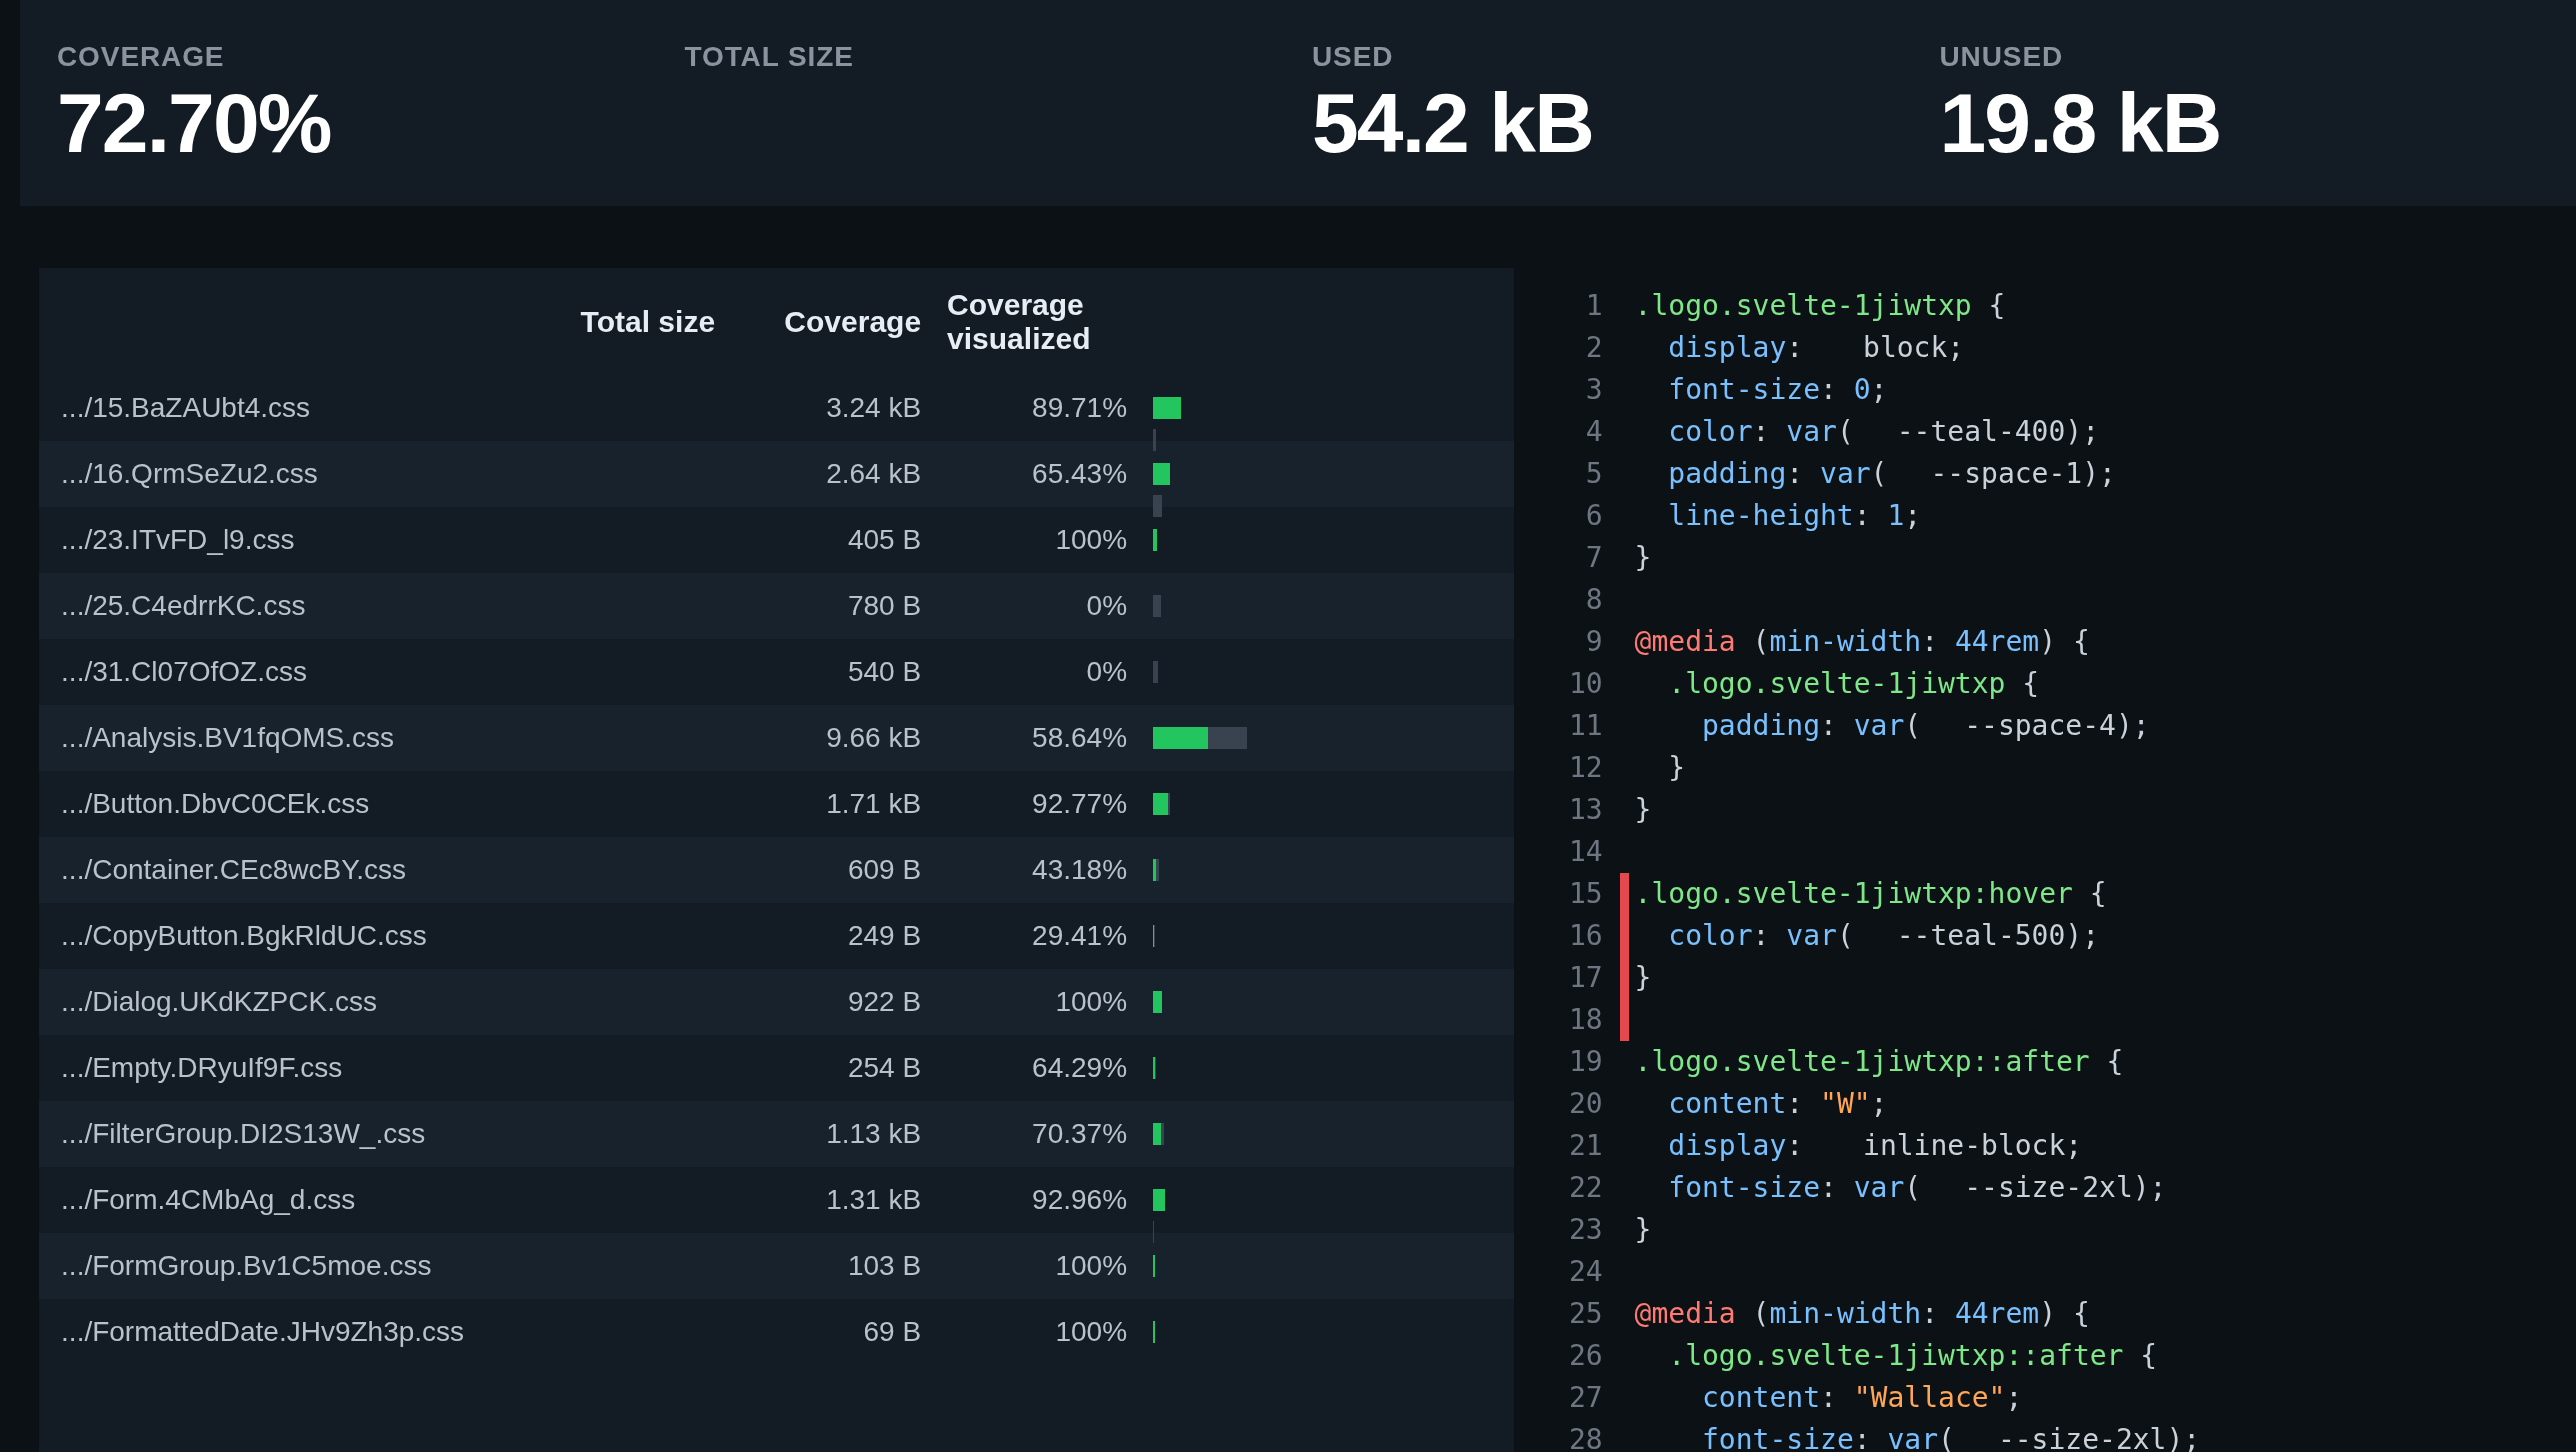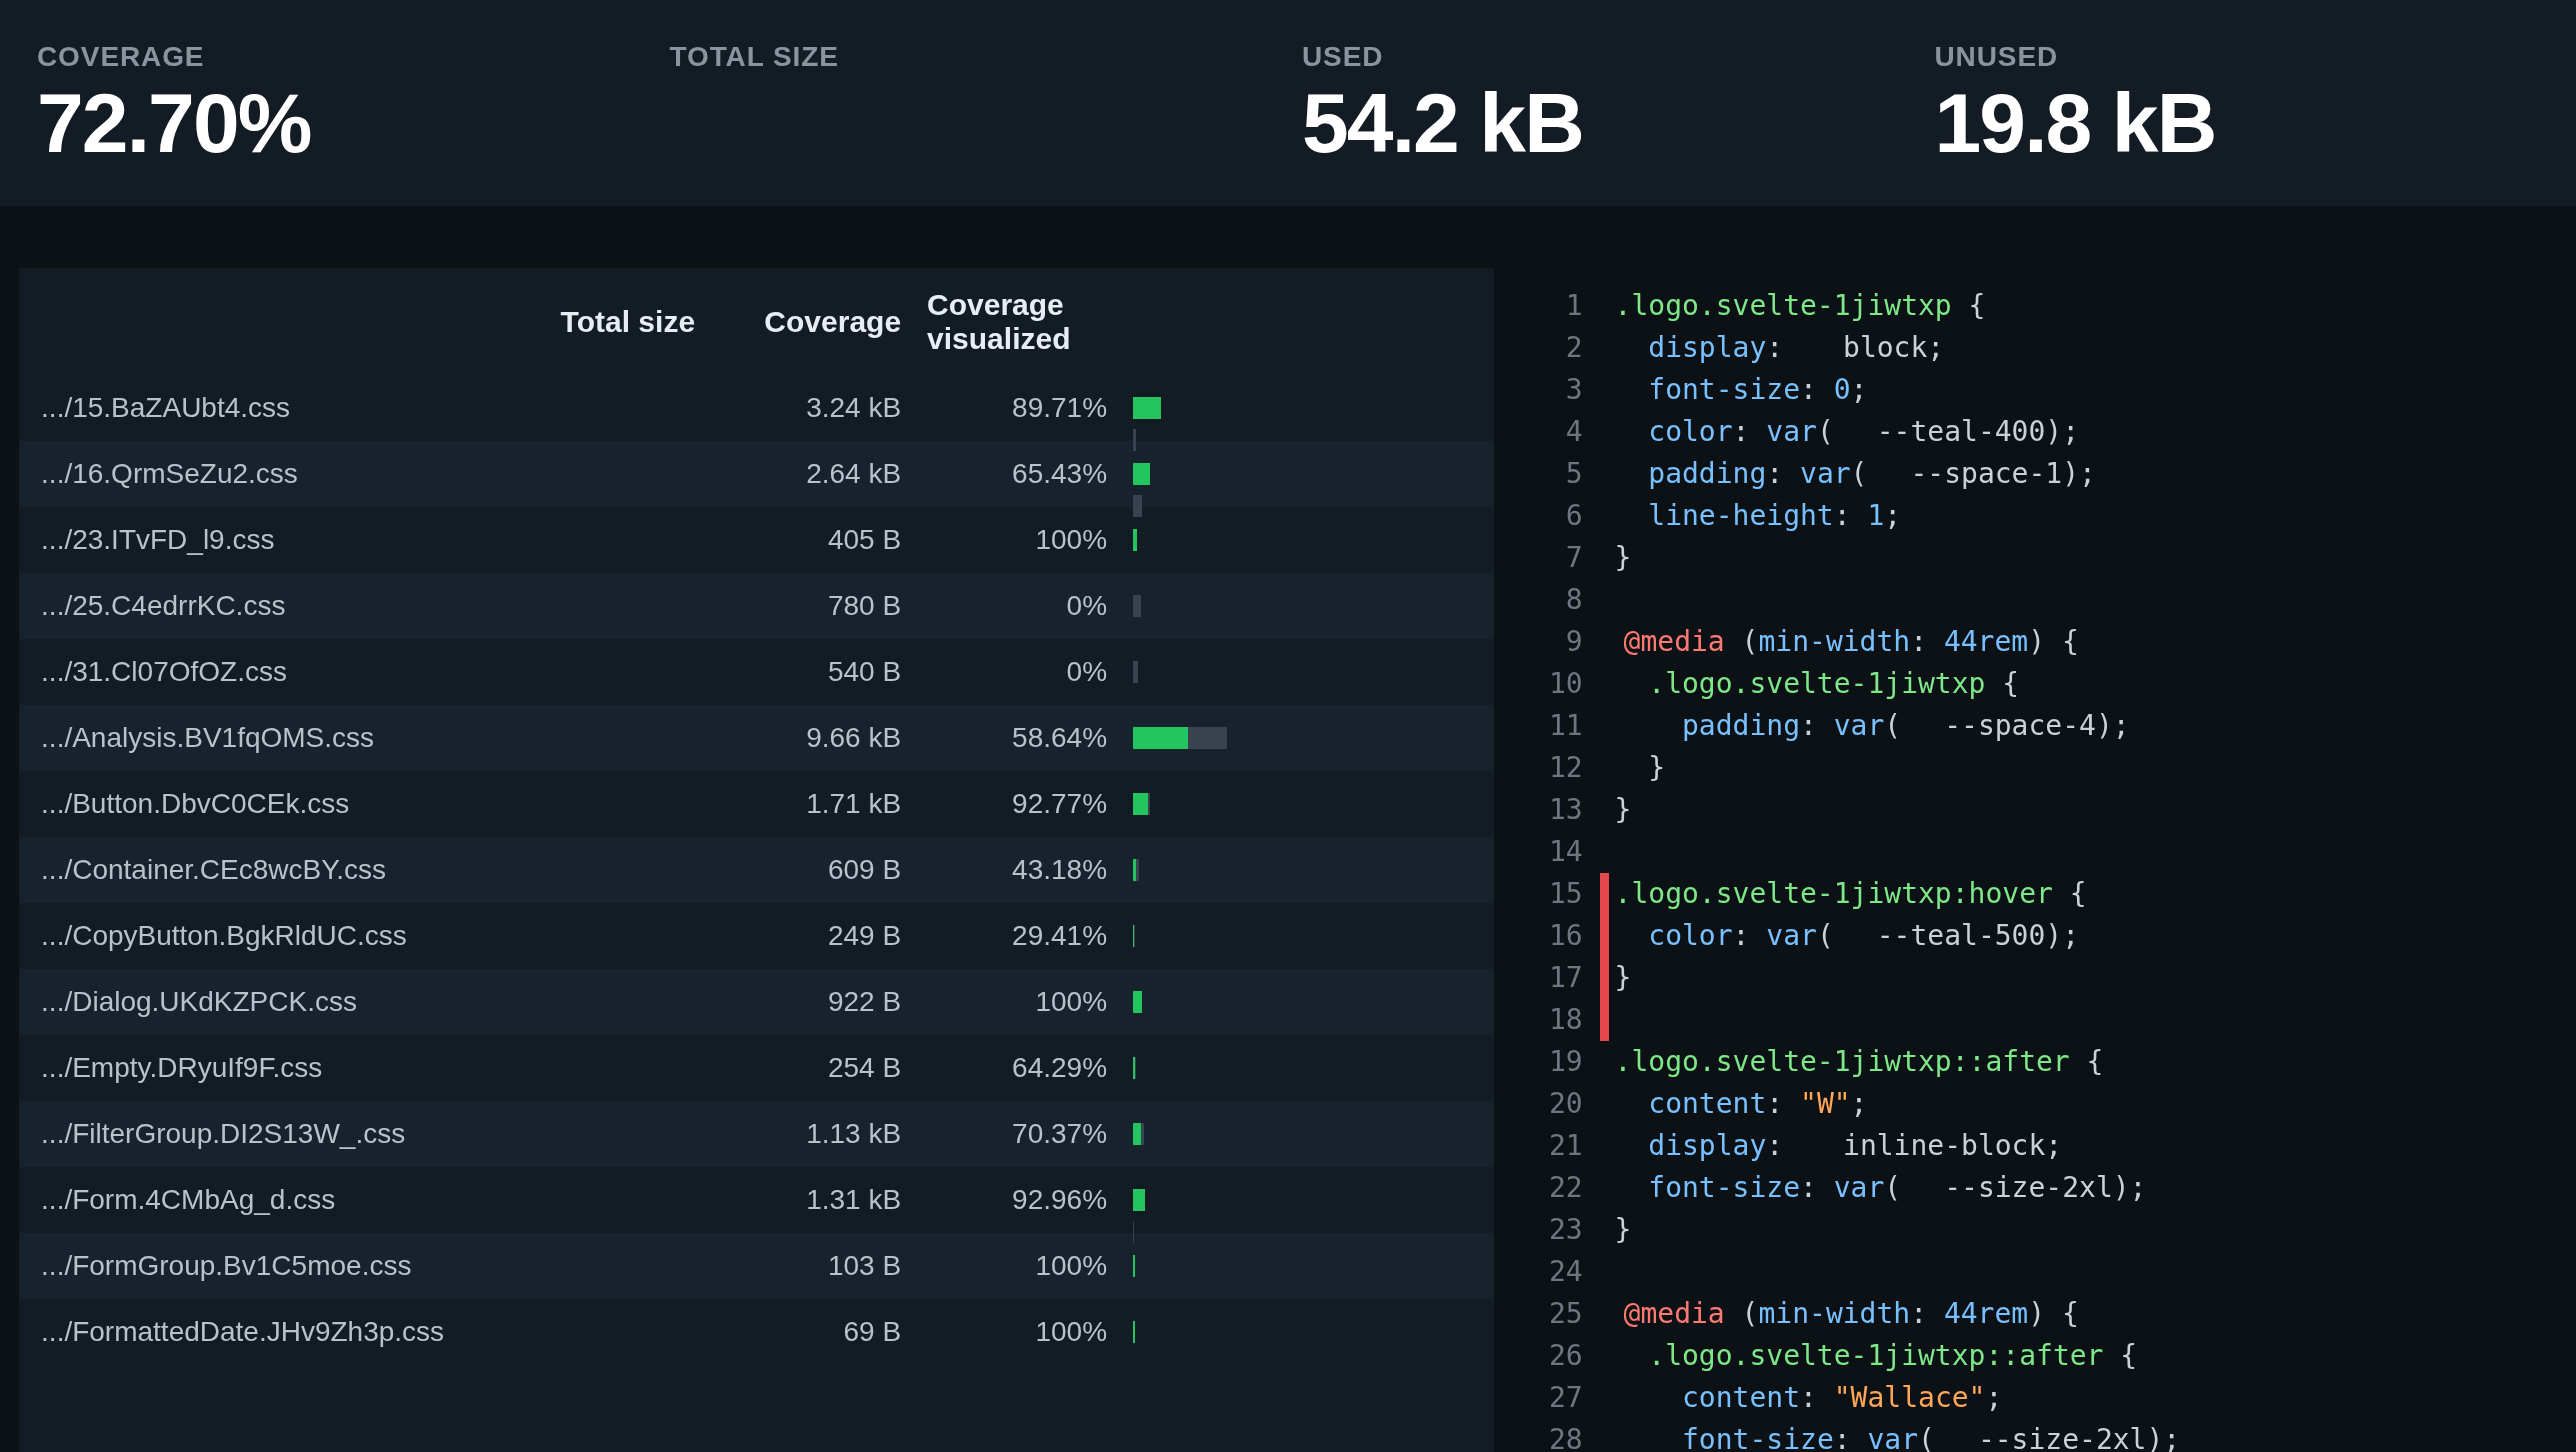--- a/index.html
+++ b/index.html
@@ -3,21 +3,21 @@
 <meta charset="utf-8">
 <style>
   * { box-sizing: border-box; margin: 0; padding: 0; }
   html, body {
     width: 100%; height: 100%;
     background: #0c1116;
     color: #d0d7de;
     font-family: -apple-system, BlinkMacSystemFont, "Segoe UI", Helvetica, Arial, sans-serif;
     font-size: 26px;
   }
-  .root { width: 2576px; height: 1098px; background:#0c1116; }
+  .root { width: 2576px; height: 1098px; background:#0c1116;padding-left:20px; }
 
   
   .summary {
     display: flex;
     background: #131c24;
     padding: 41px 37px 41px 37px;
     gap: 28px;
   }
   .summary .card { flex: 1; }
   .summary .label {
@@ -116,21 +116,21 @@
     width: 9.3px;
     flex-shrink: 0;
     align-self: stretch;
     margin-right: 5.6px;
   }
   .marker.unused { background: #e5484d; }
   .code-text { white-space: pre; color: #c9d1d9; }
 
   .tok-sel   { color: #7ee787; }  
   .tok-prop  { color: #79c0ff; }  
-  .tok-kw    { color: #ff7b72; margin-left: 9px; }  
+  .tok-kw    { color: #ff7b72; }  
   .tok-func  { color: #79c0ff; }  
   .tok-num   { color: #79c0ff; }
   .tok-val   { color: #c9d1d9; margin-left: 43px; }
   .tok-str   { color: #ffa657; }  
   .tok-brace { color: #c9d1d9; }
   .tok-punc  { color: #c9d1d9; }  
 </style>
 </head>
 <body>
 

